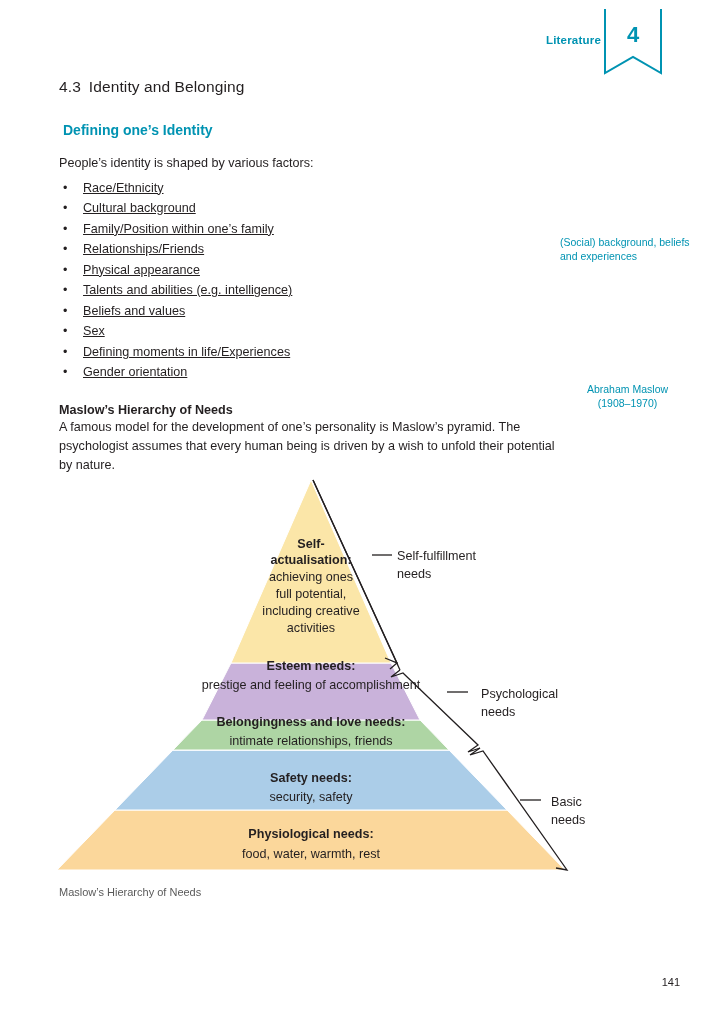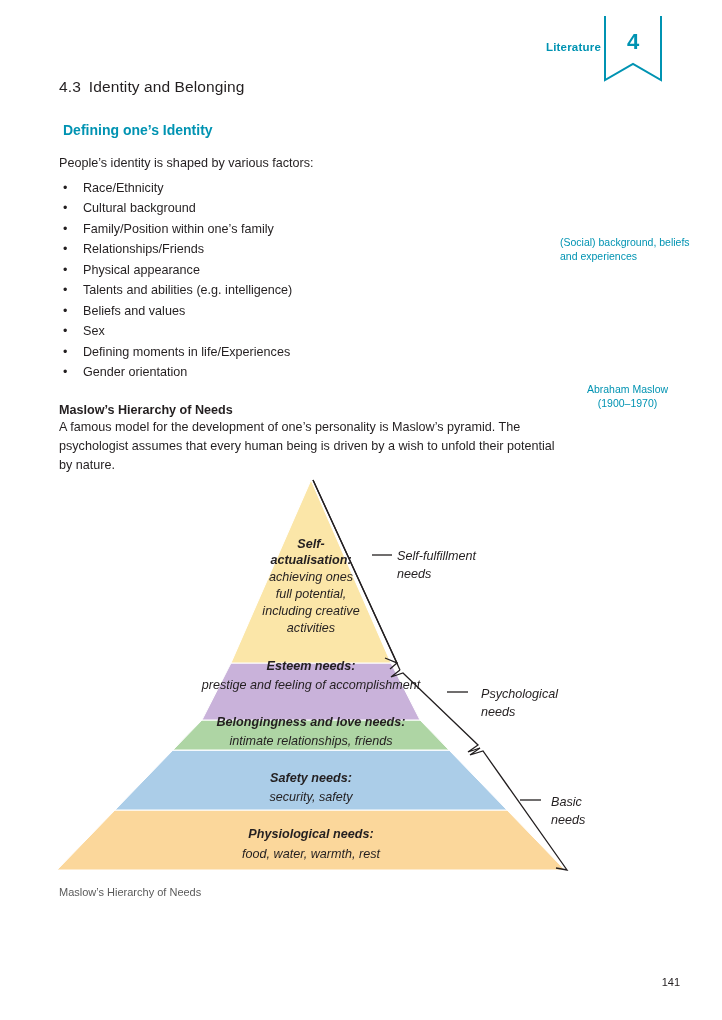--- a/index.html
+++ b/index.html
@@ -12,21 +12,21 @@
     background: #ffffff;
     font-family: "Liberation Sans", sans-serif;
     color: #231f20;
     position: relative;
     overflow: hidden;
   }
 
   
   .header {
     position: absolute;
-    top: 16px;
+    top: 9px;
     left: 0;
     width: 704px;
     height: 80px;
   }
   .chapter-label {
     position: absolute;
     right: 103px;
     top: 25px;
     font-size: 11.5px;
     font-weight: bold;
@@ -79,20 +79,21 @@
   p.lead {
     font-size: 12.6px;
     margin: 8px 0 4px 0;
     line-height: 1.55;
   }
 
   ul.factors {
     list-style: none;
     margin: 0 0 20px 0;
     padding: 0;
+    text-decoration: underline;
   }
   ul.factors li {
     font-size: 12.6px;
     line-height: 1.63;
     padding-left: 24px;
     position: relative;
   }
   ul.factors li:before {
     content: "\2022";
     position: absolute;
@@ -123,21 +124,20 @@
   #note-social { left: 560px; top: 235px; }
   #note-maslow { left: 560px; top: 382px; text-align: center; }
 
   
   .figure {
     position: absolute;
     left: 0;
     top: 470px;
     width: 722px;
     height: 440px;
-    font-style: italic;
   }
   .figure svg { display: block; }
 
   .caption {
     position: absolute;
     left: 59px;
     top: 886px;
     font-size: 11px;
     color: #5a5a5a;
   }
@@ -186,21 +186,21 @@
     <li>Gender orientation</li>
   </ul>
 
   <h3 class="maslow-head">Maslow’s Hierarchy of Needs</h3>
   <p class="maslow-body">A famous model for the development of one’s personality is Maslow’s pyramid. The psychologist assumes that every human being is driven by a wish to unfold their potential by nature.</p>
 </div>
 
 <div class="margin-note" id="note-social">(Social) background, beliefs and experiences</div>
 <div class="margin-note" id="note-maslow">
   <div>Abraham Maslow</div>
-  <div>(1900–1970)</div>
+  <div>(1908–1970)</div>
 </div>
 
 <div class="figure">
   <svg width="722" height="440" viewBox="0 0 722 440">
 
     <polygon points="57,400 565,400 507,340 115,340" fill="#fbd79b" stroke="#ffffff" stroke-width="1"></polygon>
 
     <polygon points="115,340 507,340 449,280 173,280" fill="#abcde8" stroke="#ffffff" stroke-width="1"></polygon>
 
     <polygon points="173,280 449,280 426,256 196,256" fill="#aed5a4" stroke="#ffffff" stroke-width="1"></polygon>

